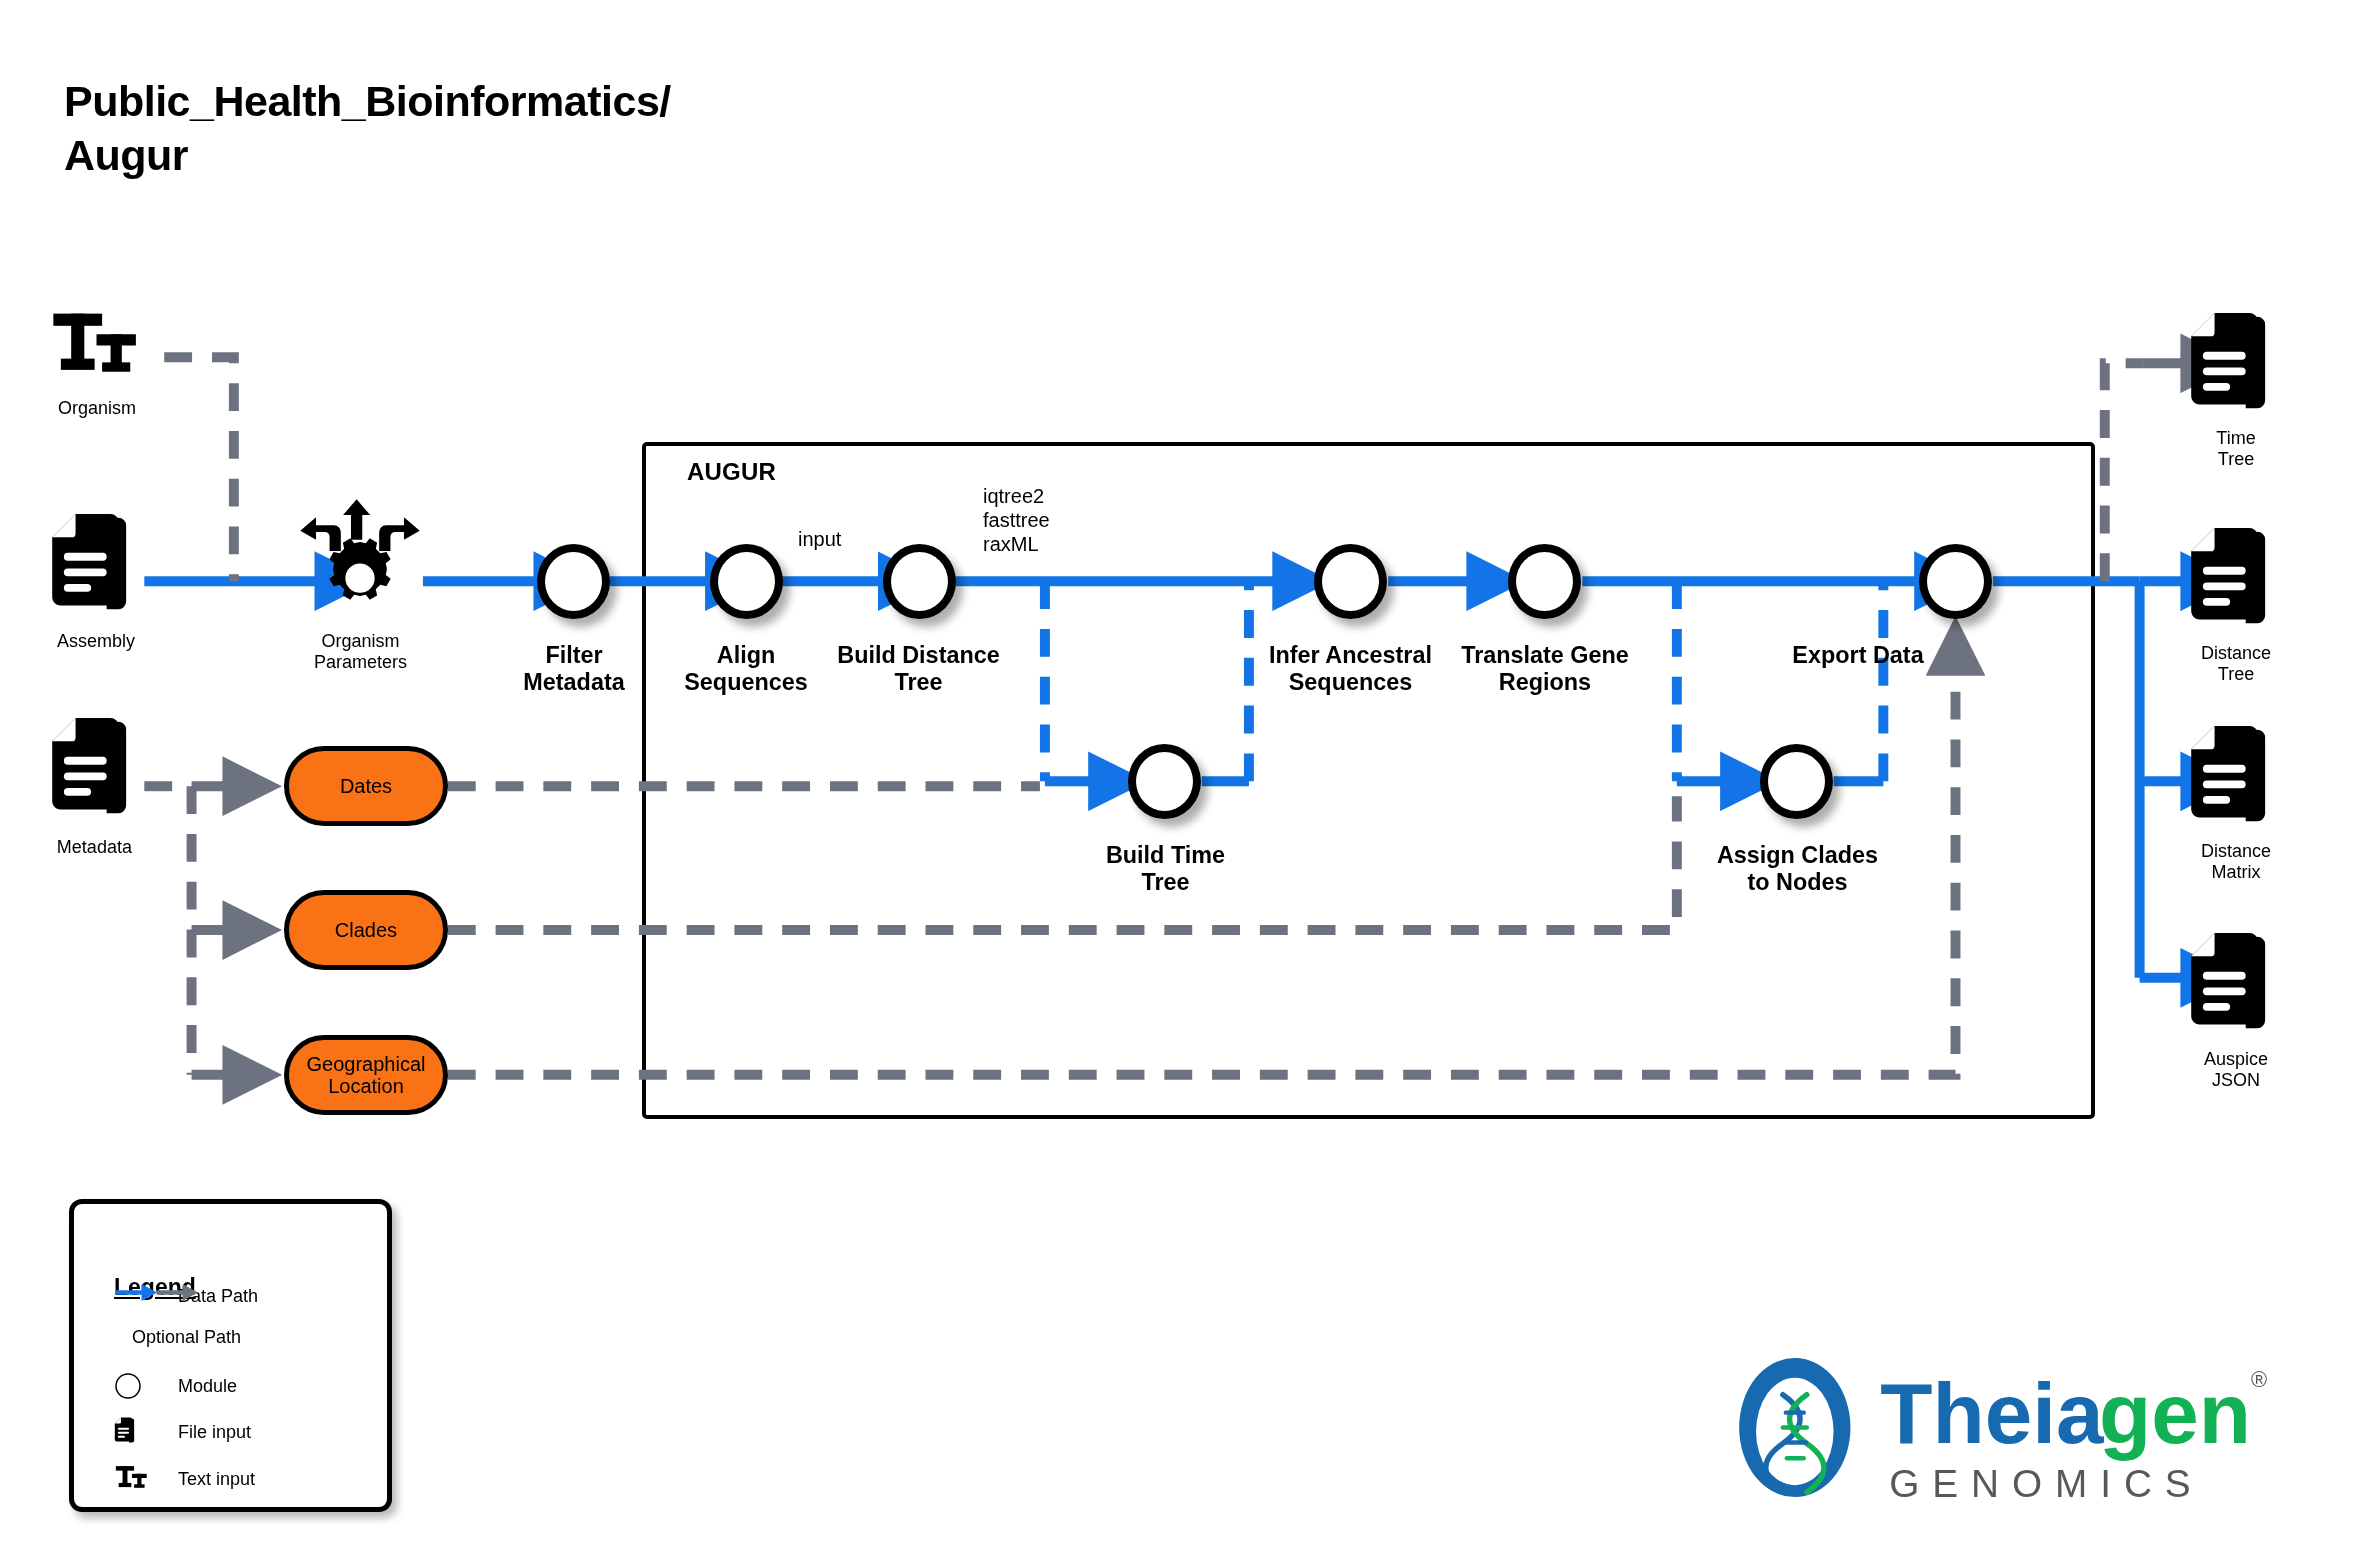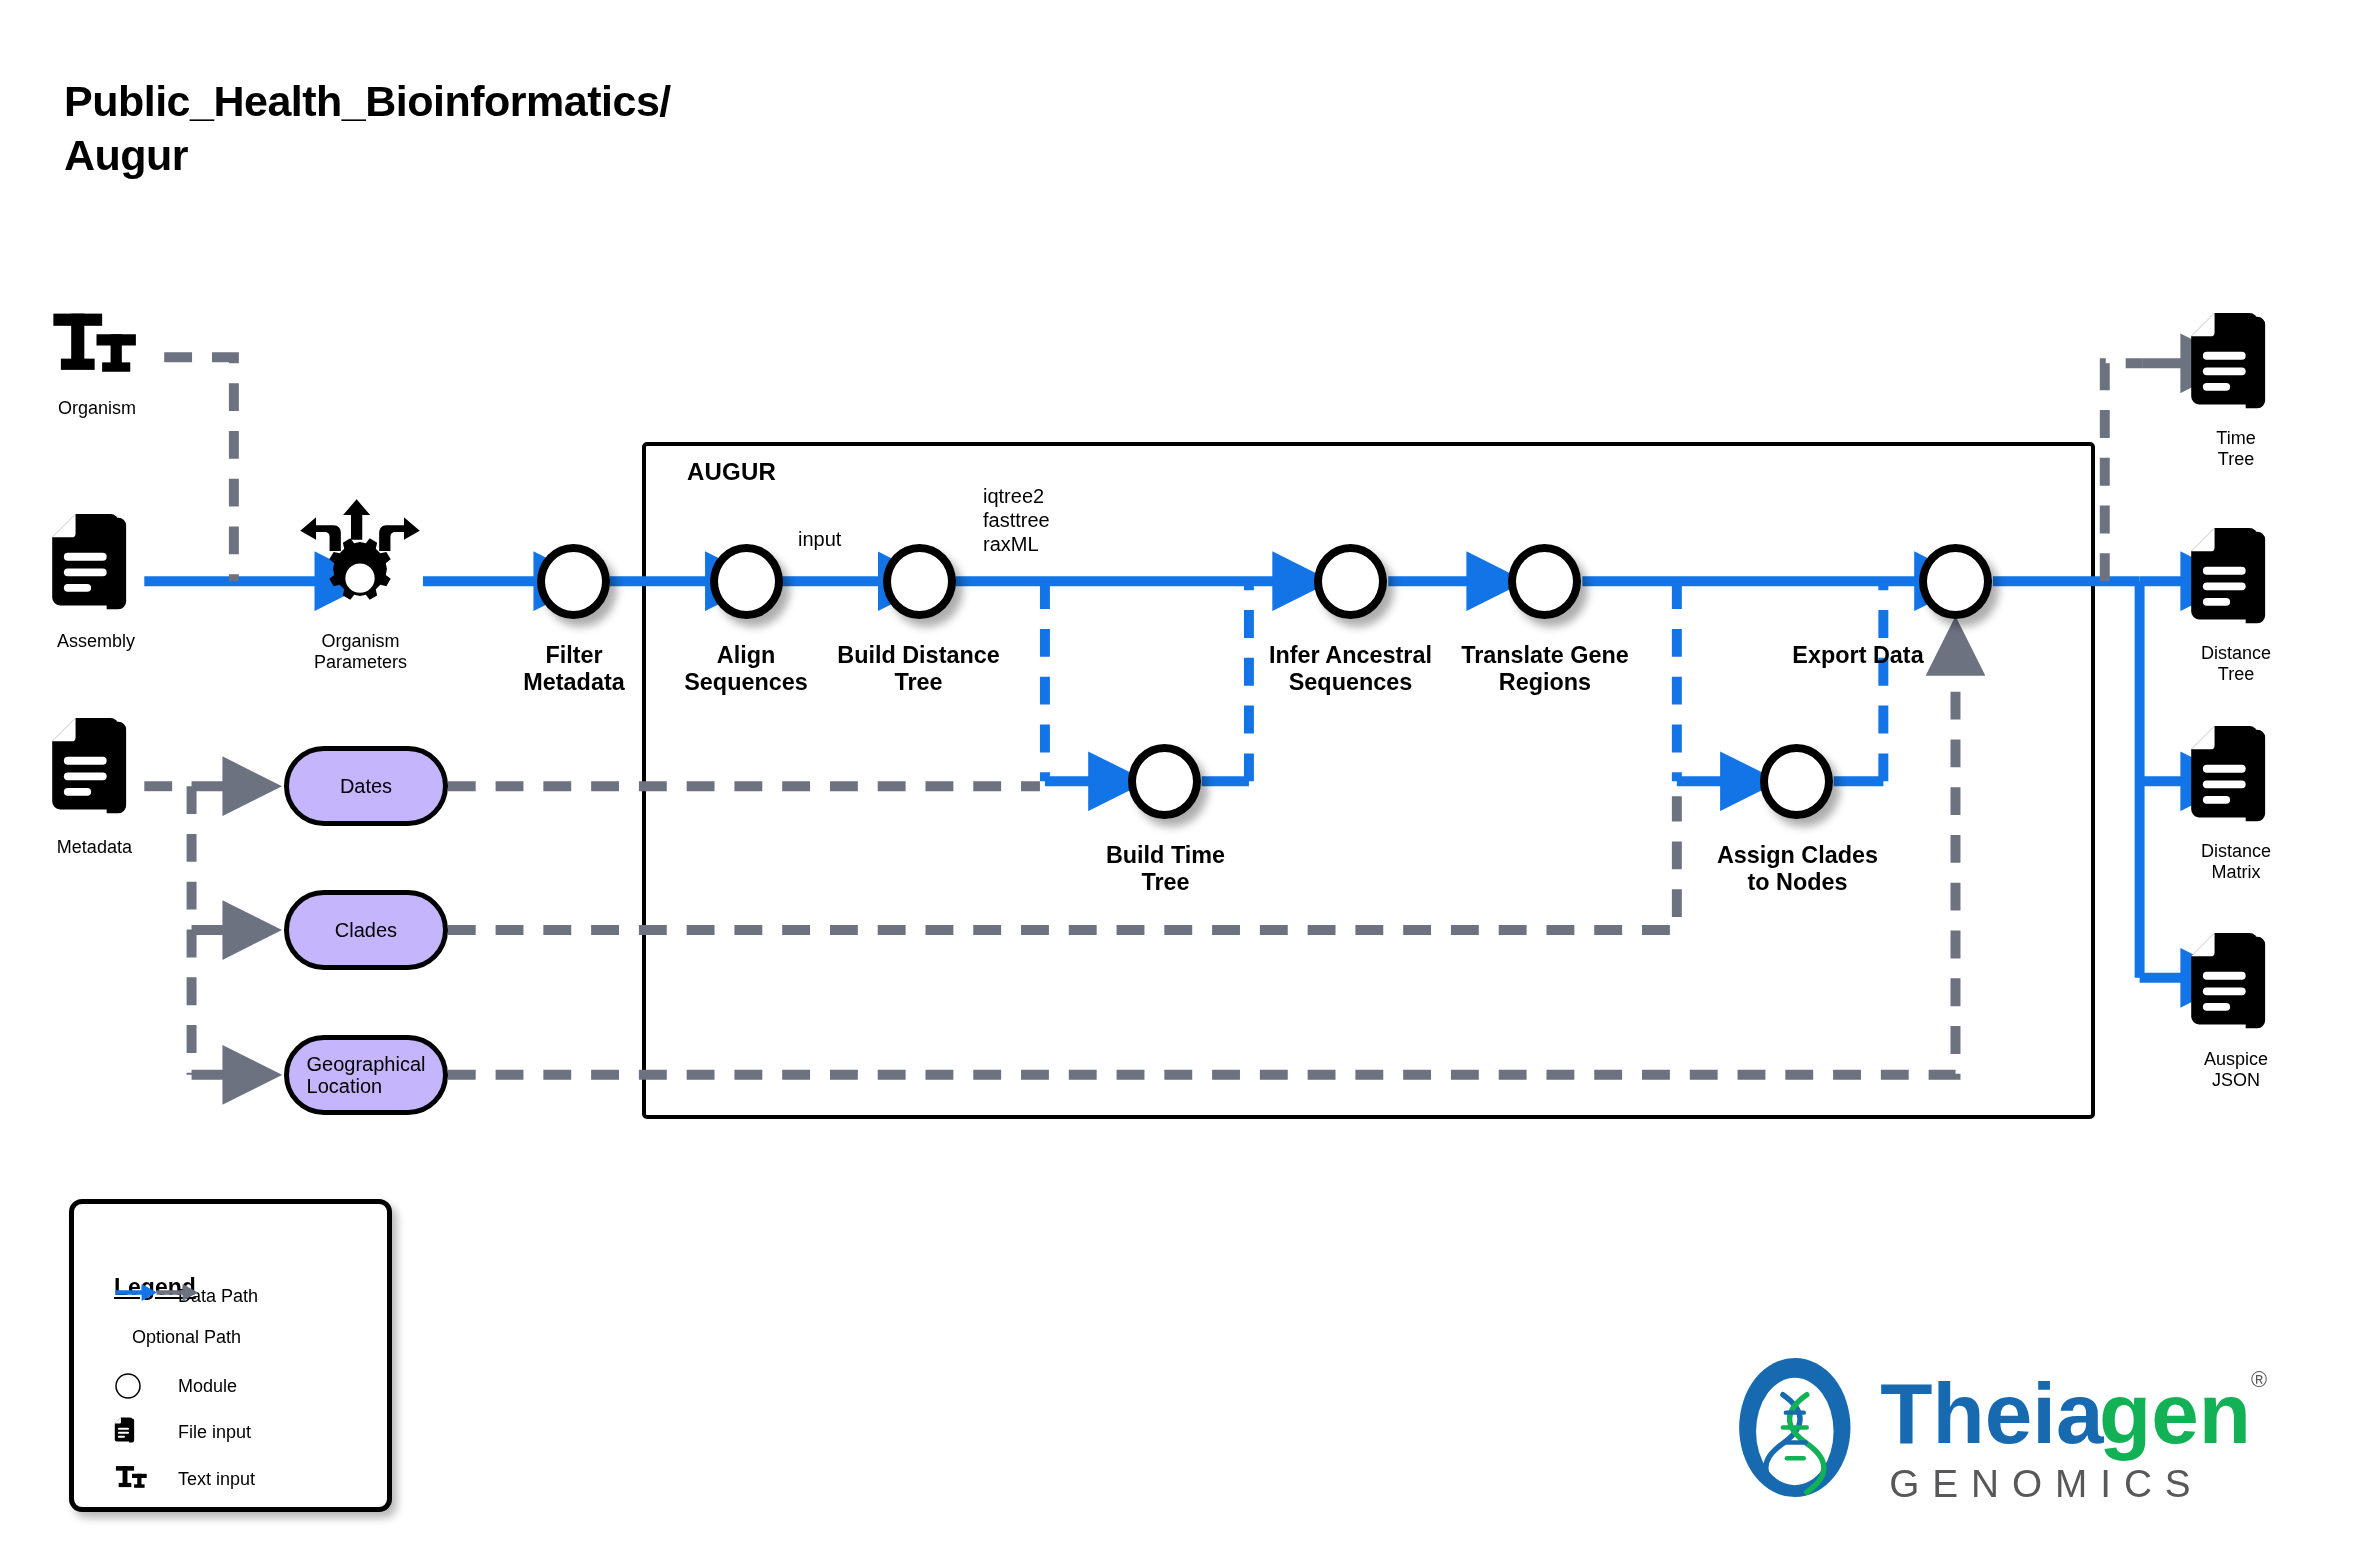--- a/index.html
+++ b/index.html
@@ -98,25 +98,26 @@
   }
   .io-icon {
     position: absolute;
   }
 
   
   .pill {
     position: absolute;
     border: 5.5px solid #000000;
     border-radius: 497px;
-    background: #c4b5fd;
+    background: #f97316;
     box-sizing: border-box;
     display: flex;
     align-items: center;
     justify-content: center;
+    text-align: center;
     font-size: 20px;
     line-height: 1.12;
     white-space: pre-line;
     font-weight: normal;
   }
 
   
   #legend-box {
     position: absolute;
     left: 69px;

